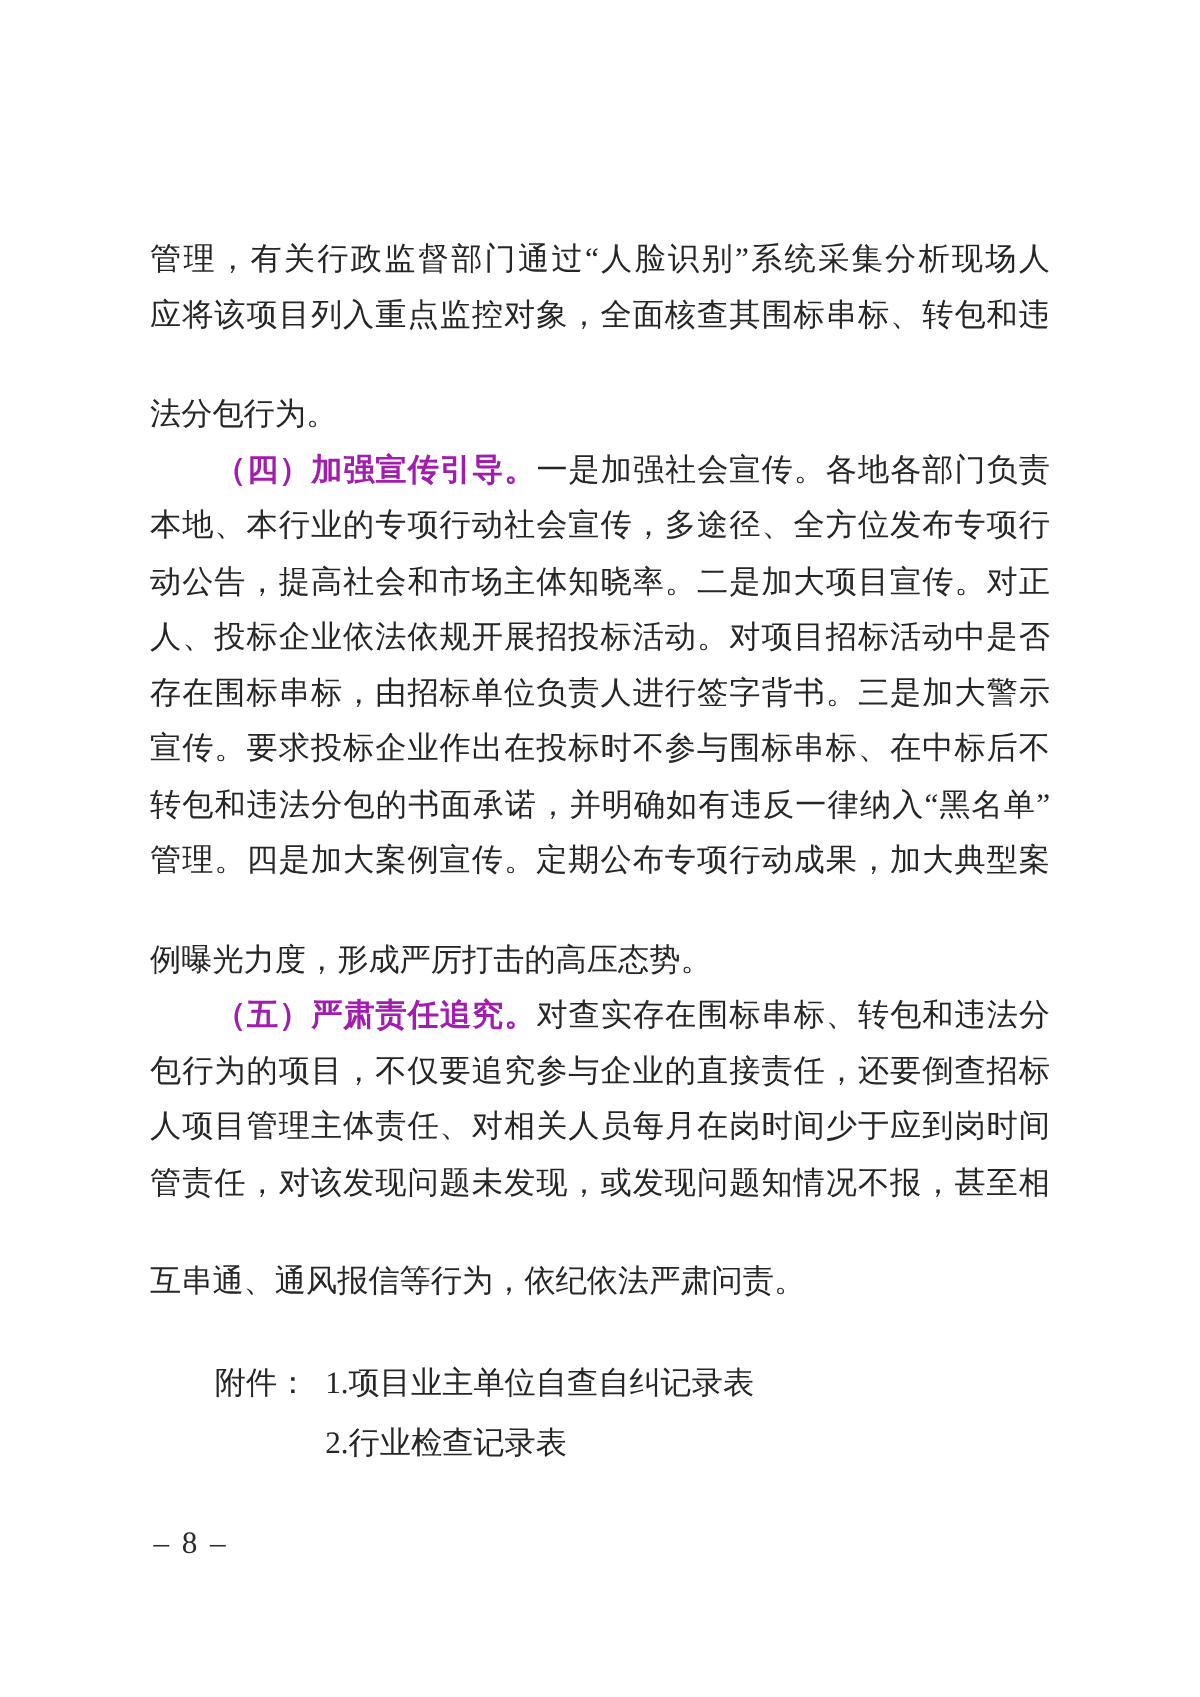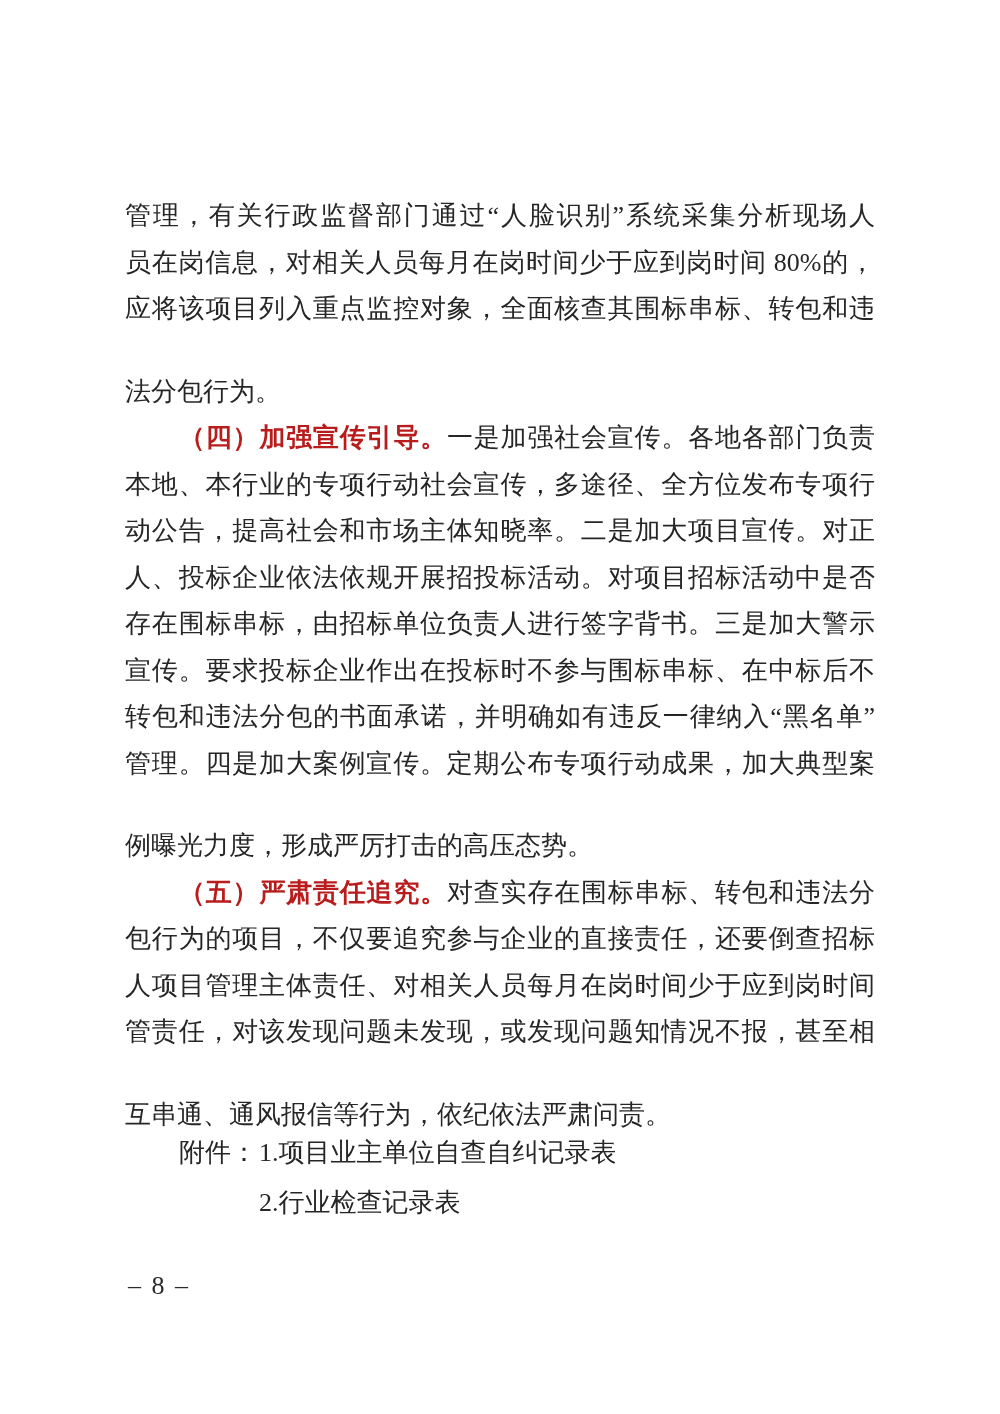--- a/index.html
+++ b/index.html
@@ -33,37 +33,37 @@
   }
   .ln.end {
     text-align-last: left;
     margin-top: 36px;
   }
   .ln.ind {
     padding-left: 54px;
   }
   .ln b {
     font-weight: bold;
-    color: #b91c1c;
+    color: #a21caf;
   }
   .attach {
     position: absolute;
     left: 125px;
     top: 1128px;
     width: 750px;
     padding-left: 54px;
     box-sizing: border-box;
     display: flex;
     align-items: flex-start;
     font-size: 26px;
     line-height: 50px;
   }
   .attach-label {
     flex: 0 0 auto;
-    margin-right: 2px;
+    margin-right: 14px;
   }
   .attach-items {
     flex: 1 1 auto;
   }
   .pageno {
     position: absolute;
     left: 128px;
     top: 1271px;
     font-size: 26px;
     letter-spacing: 2px;
@@ -71,21 +71,20 @@
   }
 </style>
 </head>
 <body>
 
 <div class="page">
 
   <main class="doc-body">
 
     <div class="ln">管理，有关行政监督部门通过“人脸识别”系统采集分析现场人</div>
-    <div class="ln">员在岗信息，对相关人员每月在岗时间少于应到岗时间 80%的，</div>
     <div class="ln">应将该项目列入重点监控对象，全面核查其围标串标、转包和违</div>
     <div class="ln end">法分包行为。</div>
 
     <div class="ln ind"><b>（四）加强宣传引导。</b><span>一是加强社会宣传。各地各部门负责</span></div>
     <div class="ln">本地、本行业的专项行动社会宣传，多途径、全方位发布专项行</div>
     <div class="ln">动公告，提高社会和市场主体知晓率。二是加大项目宣传。对正</div>
     <div class="ln">人、投标企业依法依规开展招投标活动。对项目招标活动中是否</div>
     <div class="ln">存在围标串标，由招标单位负责人进行签字背书。三是加大警示</div>
     <div class="ln">宣传。要求投标企业作出在投标时不参与围标串标、在中标后不</div>
     <div class="ln">转包和违法分包的书面承诺，并明确如有违反一律纳入“黑名单”</div>

